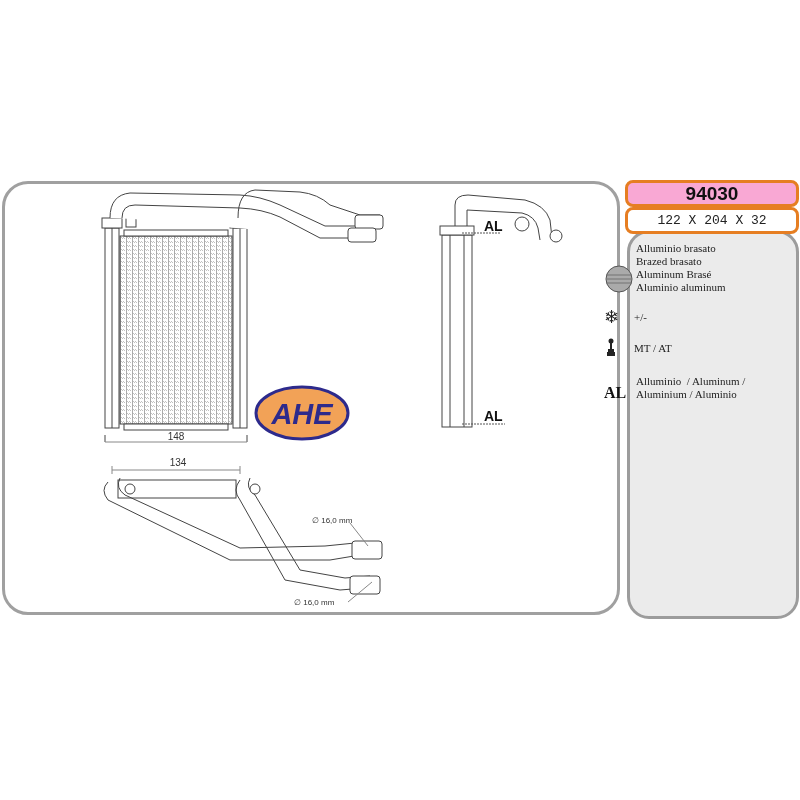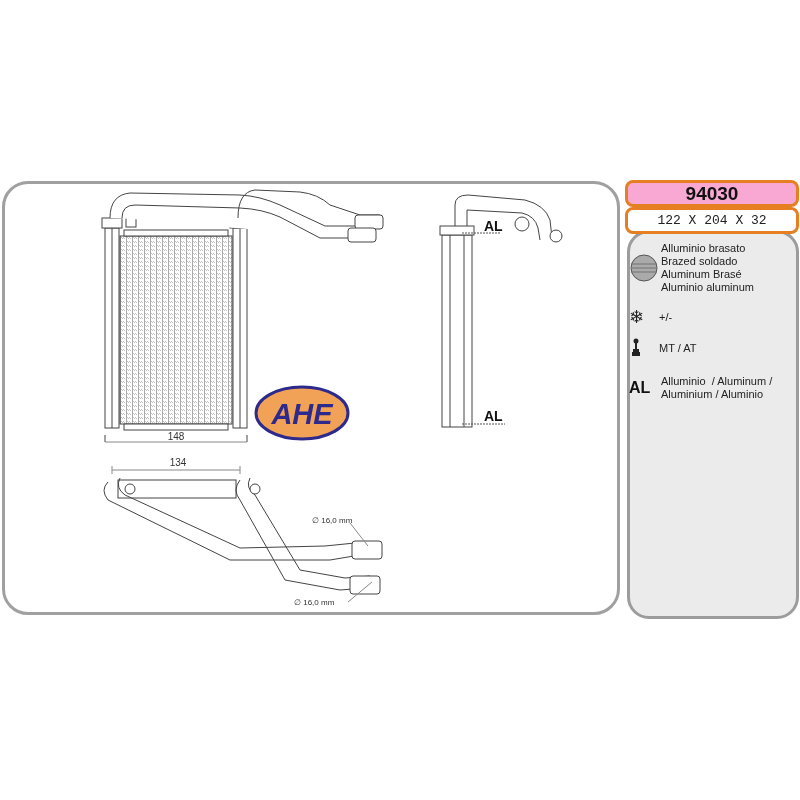--- a/index.html
+++ b/index.html
@@ -17,21 +17,21 @@
     border: 3px solid #e67e22; border-radius: 8px; background: #f9a8d4; box-sizing: border-box;
     display: flex; align-items: center; justify-content: center;
     font-size: 19px; font-weight: bold; color: #111;
   }
   .dim-box {
     position: absolute; left: 625px; top: 207px; width: 174px; height: 27px;
     border: 3px solid #e67e22; border-radius: 8px; background: #ffffff; box-sizing: border-box;
     display: flex; align-items: center; justify-content: center;
     font-size: 13px; color: #222; font-family: Liberation Mono, monospace;
   }
-  .spec-row { position: absolute; left: 629px; display: flex; align-items: center; }
+  .spec-row { position: absolute; left: 604px; display: flex; align-items: flex-end; font-family: Liberation Serif, serif; }
   .spec-text { font-size: 11px; color: #222; line-height: 13px; }
   .al-big { font-size: 16px; font-weight: 900; color: #111; width: 32px; line-height: 16px; }
   svg text { font-family: "Liberation Sans", sans-serif; }
 </style>
 </head>
 <body>
 
 <div class="drawing-panel"></div>
 
 <svg width="620" height="620" style="position:absolute;left:0;top:0;" viewBox="0 0 620 620">
@@ -121,21 +121,21 @@
   <svg width="30" height="30" viewBox="0 0 30 30" style="margin-right:2px;">
     <circle cx="15" cy="15" r="13" fill="#aaa" stroke="#555" stroke-width="1"></circle>
     <g stroke="#666" stroke-width="0.8">
       <line x1="3" y1="11" x2="27" y2="11"></line>
         <line x1="3" y1="15" x2="27" y2="15"></line>
         <line x1="3" y1="19" x2="27" y2="19"></line>
     </g>
   </svg>
   <div class="spec-text">
     <div>Alluminio brasato</div>
-    <div>Brazed soldado</div>
+    <div>Brazed brasato</div>
     <div>Aluminum Brasé</div>
     <div>Aluminio aluminum</div>
   </div>
 </div>
 
 <div class="spec-row" style="top:308px;">
   <span style="font-size:18px;width:30px;color:#222;line-height:18px;">❄</span>
   <span class="spec-text" style="line-height:18px;">+/-</span>
 </div>
 

